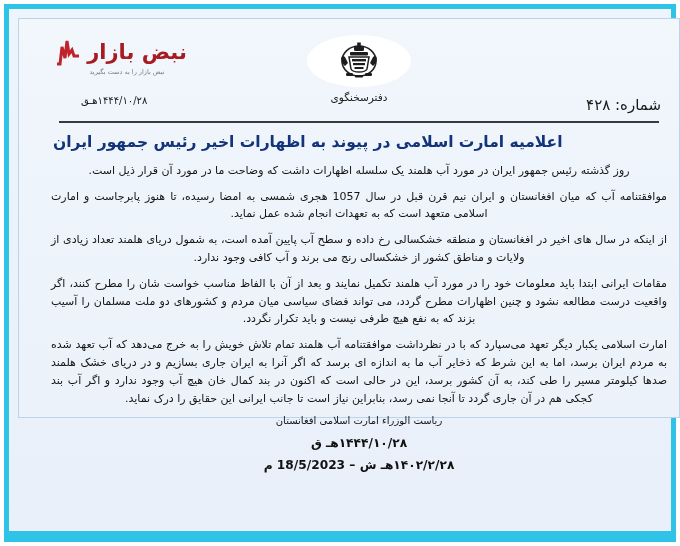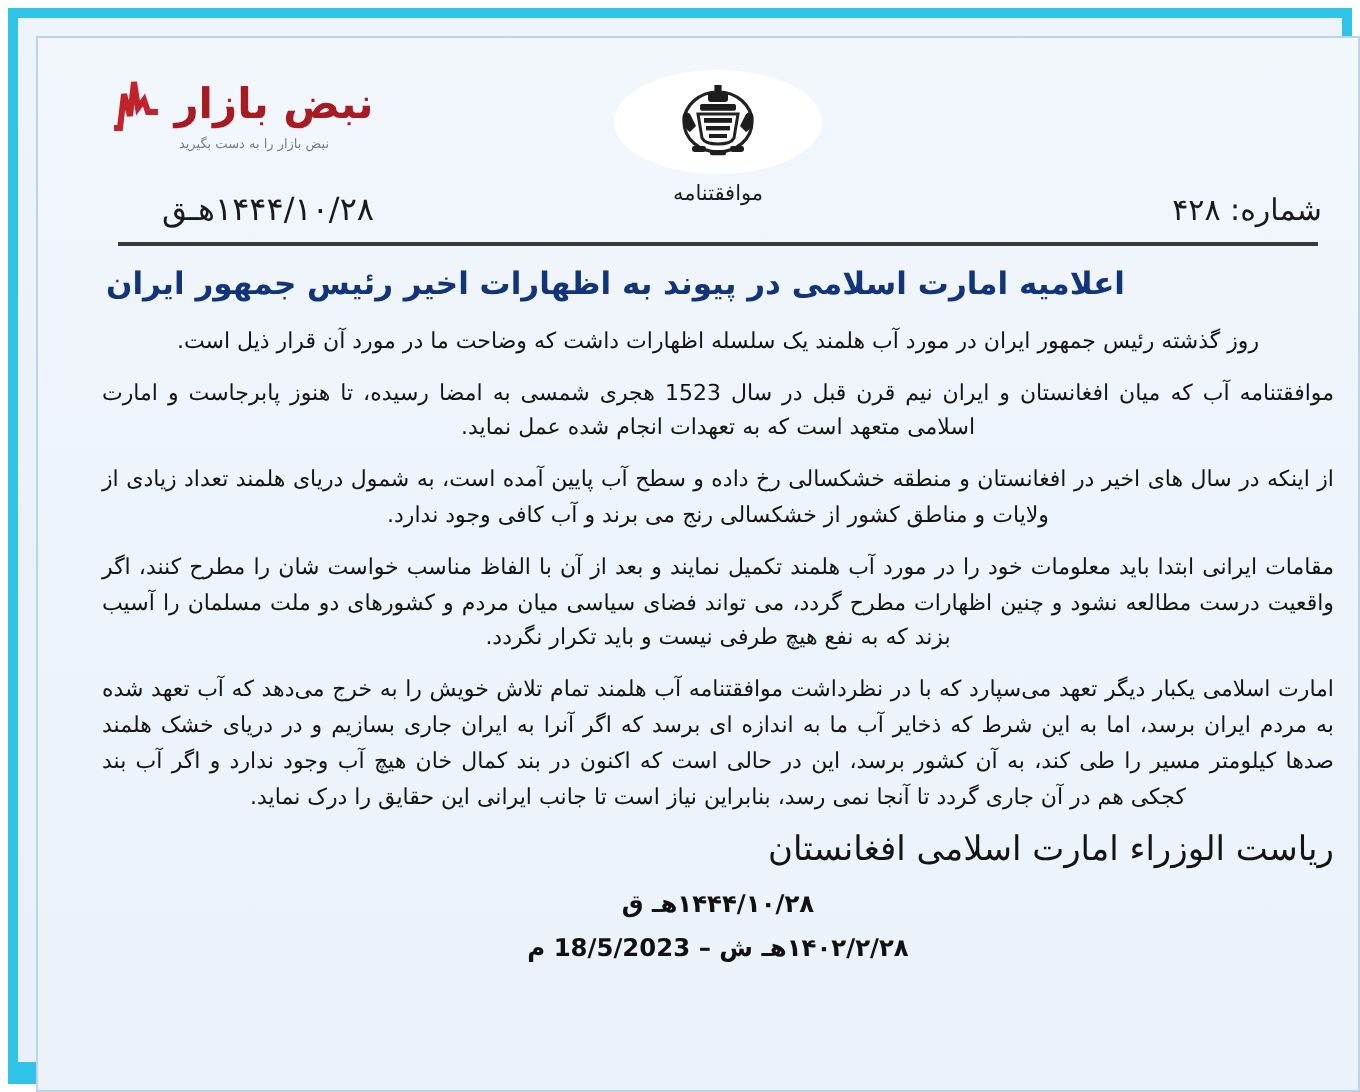--- a/index.html
+++ b/index.html
@@ -36,21 +36,21 @@
     border-top: 5px solid #2fc3e8;
     border-bottom: 11px solid #2fc3e8;
     background:
       linear-gradient(180deg, #eef4fb 0%, #eaf1fa 55%, #e9f0f9 100%);
   }
   .frame-inner {
     position: absolute;
     left: 9px;
     top: 9px;
     width: 662px;
-    height: 528px;
+    height: 400px;
     box-sizing: border-box;
     border: 1px solid #bcd4ea;
     background: linear-gradient(180deg,#f2f7fc 0%, #eef4fb 40%, #ecf2fa 100%);
   }
 
   .content {
     position: absolute;
     left: 14px;
     top: 12px;
     width: 652px;
@@ -147,21 +147,21 @@
     font-size: 15px;
     color: #1a1a1a;
     direction: rtl;
     white-space: nowrap;
     margin-left: 44px;
   }
   .meta-date {
     position: absolute;
     left: 48px;
     top: 64px;
-    font-size: 16px;
+    font-size: 10px;
     color: #1a1a1a;
     direction: rtl;
     white-space: nowrap;
   }
 
   
   .divider {
     margin: 4px 26px 0 26px;
     height: 2px;
     background: #3a3a3a;
@@ -188,21 +188,22 @@
   .para {
     font-size: 11px;
     line-height: 1.62;
     margin: 0 0 8px 0;
     text-align: justify;
     text-align-last: center;
   }
 
   .signature {
     margin-top: 0;
-    font-size: 17px;
+    text-align: center;
+    font-size: 10px;
     color: #141414;
     direction: rtl;
   }
   .date-line {
     margin-top: 7px;
     text-align: center;
     font-size: 12.2px;
     font-weight: bold;
     color: #111111;
     direction: rtl;
@@ -246,36 +247,36 @@
                   <rect x="15" y="20" width="14" height="2.4"></rect>
                   <rect x="16" y="24" width="12" height="2.2"></rect>
                   <rect x="17.5" y="28" width="9" height="2"></rect>
                   <rect x="9" y="34" width="7" height="3" rx="1.2"></rect>
                   <rect x="28" y="34" width="7" height="3" rx="1.2"></rect>
                   <rect x="18" y="36" width="8" height="2.6" rx="1"></rect>
                 </g>
               </svg>
             </div>
             <div class="org-lines">
-              <div class="org-line2">موافقتنامه</div>
+              <div class="org-line2">دفترسخنگوی</div>
             </div>
           </div>
 
           <div class="meta-number">شماره: ۴۲۸</div>
 
           <div class="meta-date">۱۴۴۴/۱۰/۲۸هـق</div>
         </div>
 
         <div class="divider"></div>
 
         <div class="doc-title">اعلامیه امارت اسلامی در پیوند به اظهارات اخیر رئیس جمهور ایران</div>
 
         <div class="body-copy">
           <p class="para">روز گذشته رئیس جمهور ایران در مورد آب هلمند یک سلسله اظهارات داشت که وضاحت ما در مورد آن قرار ذیل است.</p>
-          <p class="para">موافقتنامه آب که میان افغانستان و ایران نیم قرن قبل در سال 1523 هجری شمسی به امضا رسیده، تا هنوز پابرجاست و امارت اسلامی متعهد است که به تعهدات انجام شده عمل نماید.</p>
+          <p class="para">موافقتنامه آب که میان افغانستان و ایران نیم قرن قبل در سال 1057 هجری شمسی به امضا رسیده، تا هنوز پابرجاست و امارت اسلامی متعهد است که به تعهدات انجام شده عمل نماید.</p>
           <p class="para">از اینکه در سال های اخیر در افغانستان و منطقه خشکسالی رخ داده و سطح آب پایین آمده است، به شمول دریای هلمند تعداد زیادی از ولایات و مناطق کشور از خشکسالی رنج می برند و آب کافی وجود ندارد.</p>
           <p class="para">مقامات ایرانی ابتدا باید معلومات خود را در مورد آب هلمند تکمیل نمایند و بعد از آن با الفاظ مناسب خواست شان را مطرح کنند، اگر واقعیت درست مطالعه نشود و  چنین اظهارات مطرح گردد، می تواند فضای سیاسی میان مردم و کشورهای دو ملت مسلمان را آسیب بزند که به نفع هیچ طرفی نیست و باید تکرار نگردد.</p>
           <p class="para">امارت اسلامی یکبار دیگر تعهد می‌سپارد که با در نظرداشت موافقتنامه آب هلمند تمام تلاش خویش را به خرج می‌دهد که آب تعهد شده به مردم ایران برسد، اما به این شرط که ذخایر آب ما به اندازه ای برسد که اگر آنرا به ایران جاری بسازیم و در دریای خشک هلمند صدها کیلومتر مسیر را طی کند، به آن کشور برسد، این در حالی است که اکنون در بند کمال خان هیچ آب وجود ندارد و اگر آب بند کجکی هم در آن جاری گردد تا آنجا نمی رسد، بنابراین نیاز است تا جانب ایرانی این حقایق را درک نماید.</p>
 
           <div class="signature">ریاست الوزراء امارت اسلامی افغانستان</div>
 
           <div class="date-line">
             <div>۱۴۴۴/۱۰/۲۸هـ ق</div>
             <div>۱۴۰۲/۲/۲۸هـ ش – 18/5/2023 م</div>
           </div>

